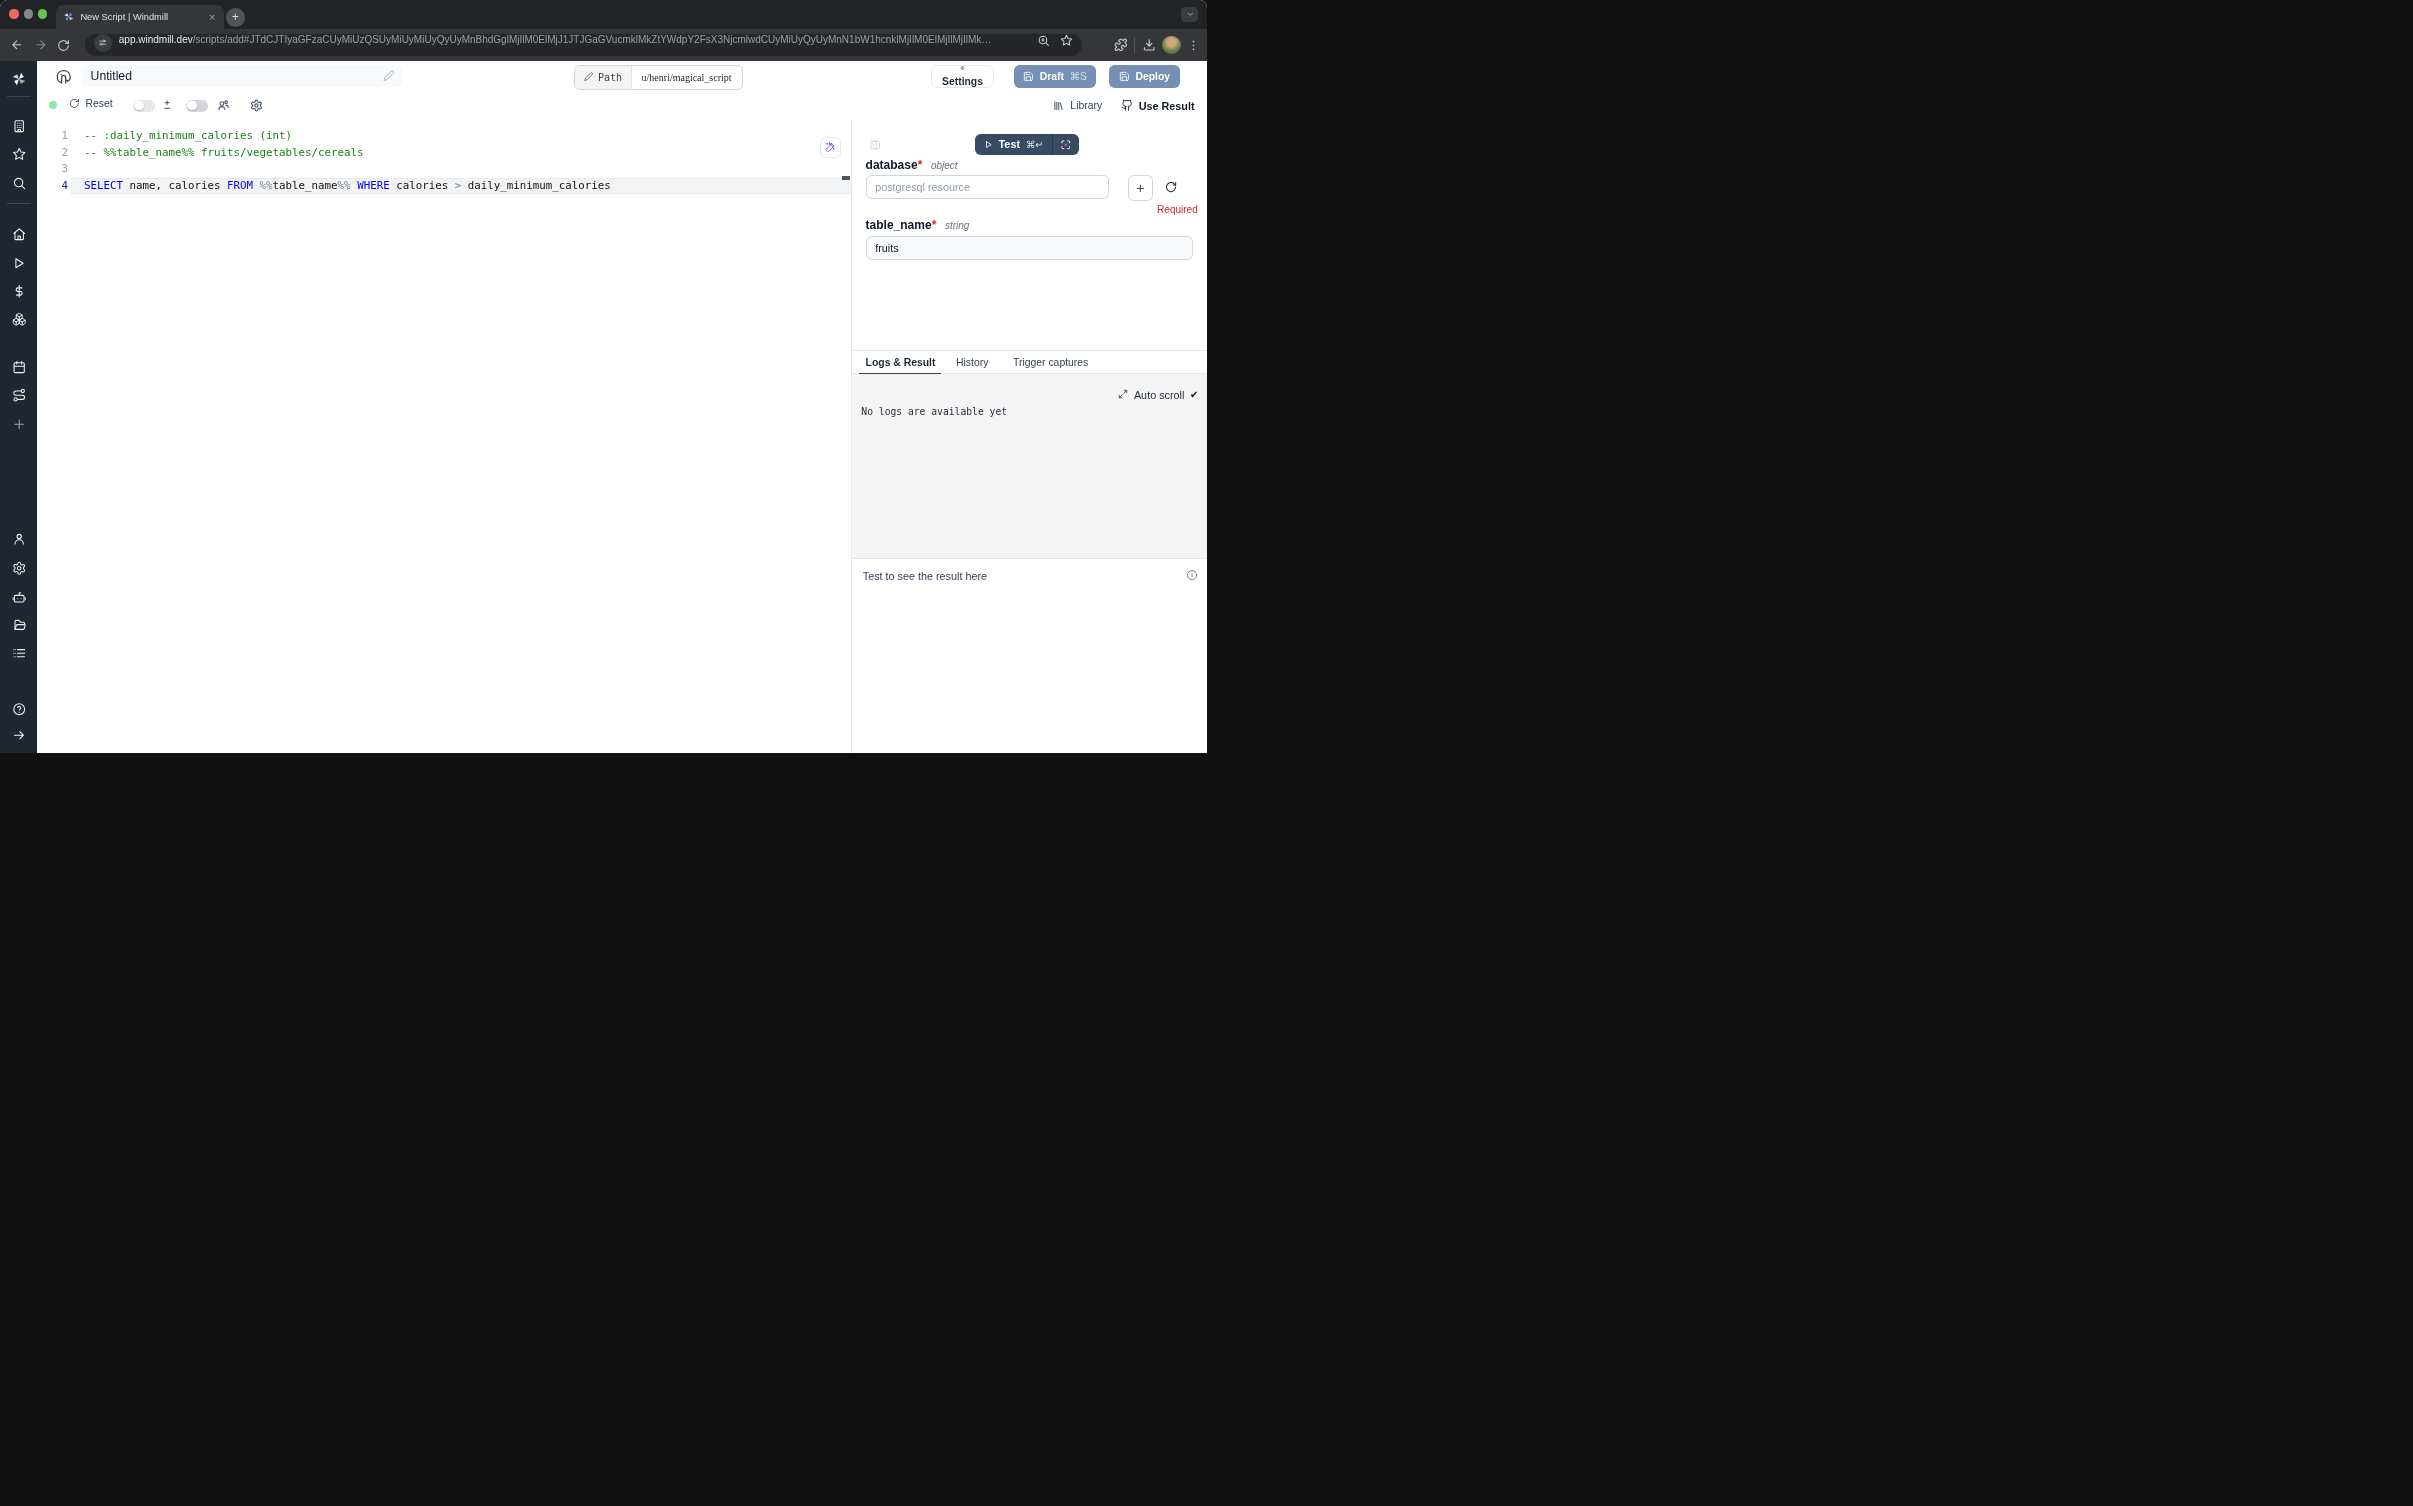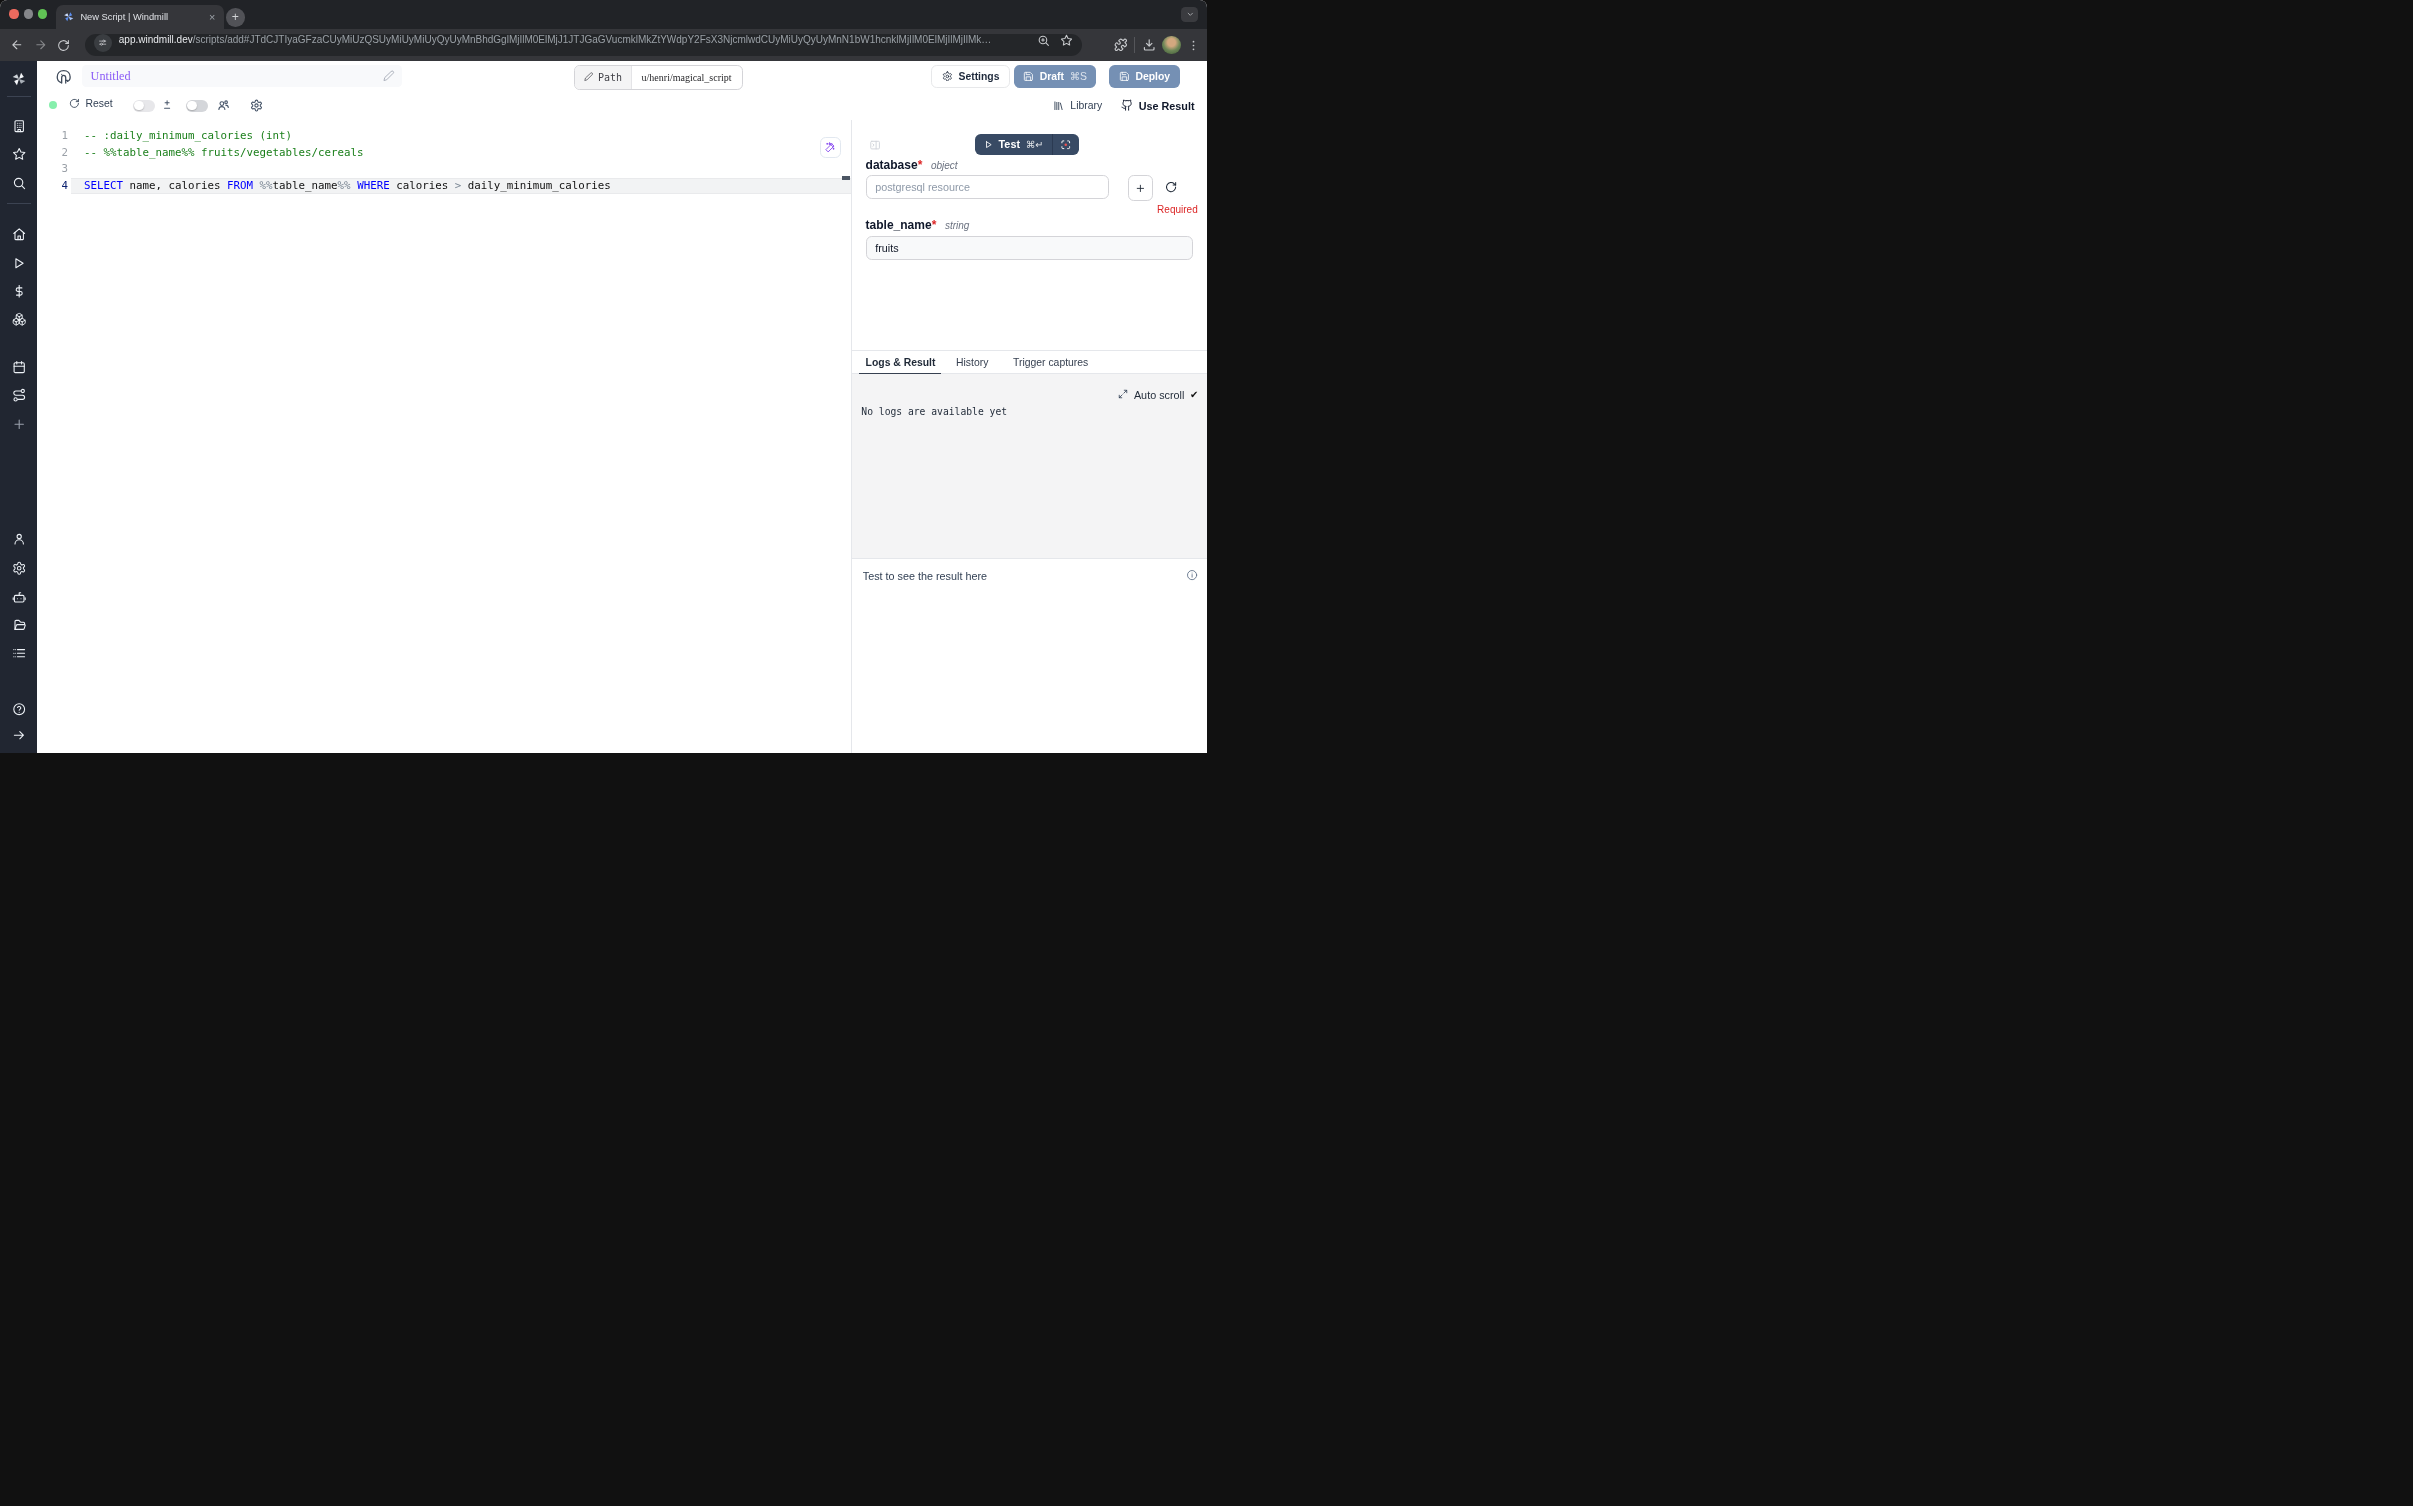--- a/index.html
+++ b/index.html
@@ -38,31 +38,31 @@
   .app{position:absolute;left:0;top:61px;width:1207px;height:692px;background:#fff;}
   .sidebar{position:absolute;left:0;top:0;width:37px;height:692px;background:#212631;}
   .sb-item{position:absolute;left:11.5px;width:14.4px;height:14.4px;color:#eef2f7;}
   .sb-div{position:absolute;left:6.5px;width:24.4px;height:0.7px;background:#3c4352;}
   .main{position:absolute;left:37px;top:0;width:1169px;height:692px;}
 
   
   .hdr{position:absolute;left:0;top:0;width:1169px;height:30px;background:#fff;border-bottom:0.7px solid #f1f2f4;}
   .pg-icon{position:absolute;left:16.5px;top:5.7px;color:#3f4a5a;}
   .title-input{position:absolute;left:45px;top:4.3px;width:320px;height:21.5px;background:#f8f9fb;border:none;outline:none;
-               border-radius:4.3px;color:#8b5cf6;font-size:12.2px;padding:0 8.6px;box-sizing:border-box;font-family:Liberation Serif, serif;}
+               border-radius:4.3px;color:#0f172a;font-size:12.2px;padding:0 8.6px;box-sizing:border-box;font-family:Liberation Sans, sans-serif;}
   .title-pencil{position:absolute;left:346px;top:9.3px;color:#9ca3af;}
   .pathchip{position:absolute;left:537px;top:3.6px;height:23px;border:0.7px solid #d4d4d8;border-radius:5.7px;
             display:flex;align-items:stretch;overflow:hidden;background:#fff;}
   .pathchip .lbl{display:flex;align-items:center;gap:5px;background:#f4f4f5;padding:0 8.6px;border-right:0.7px solid #e4e4e7;
                  color:#3f3f46;font-family:"DejaVu Sans Mono",monospace;font-size:10px;}
   .pathchip .val{display:flex;align-items:center;padding:0 10px;color:#27272a;
                  font-family:Liberation Serif, serif;font-size:10px;}
   .btn{position:absolute;top:3.6px;height:23px;border-radius:5.7px;display:flex;align-items:center;gap:5.7px;
        font-size:10.4px;font-weight:bold;box-sizing:border-box;}
-  .btn-settings{left:894px;padding:0 10px;background:#fff;border:0.7px solid #e7e8ea;color:#1e293b;}
+  .btn-settings{left:894px;padding:0 10px;background:#fff;border:0.7px solid #e7e8ea;color:#1e293b;flex-direction:column;}
   .btn-draft{left:977px;padding:0 9.3px;background:#7590b4;color:#fff;}
   .btn-draft .kbd{font-weight:normal;color:rgba(255,255,255,.75);}
   .btn-deploy{left:1072px;padding:0 10px;background:#7590b4;color:#fff;}
 
   
   .bar2{position:absolute;left:0;top:30px;width:1169px;height:29px;background:#fff;border-bottom:0.7px solid #e5e7eb;}
   .dot{position:absolute;left:11.5px;top:10px;width:8px;height:8px;border-radius:50%;background:#86efac;}
   .bar2 .reset{position:absolute;left:32px;top:7.2px;display:flex;align-items:center;gap:5.7px;color:#334155;font-size:10.4px;}
   .toggle{position:absolute;top:8.6px;width:21.5px;height:12.2px;border-radius:6.5px;}
   .toggle .knob{position:absolute;left:1.4px;top:1.4px;width:9.3px;height:9.3px;border-radius:50%;background:#fff;box-shadow:0 0.7px 1.4px rgba(0,0,0,.25);}

